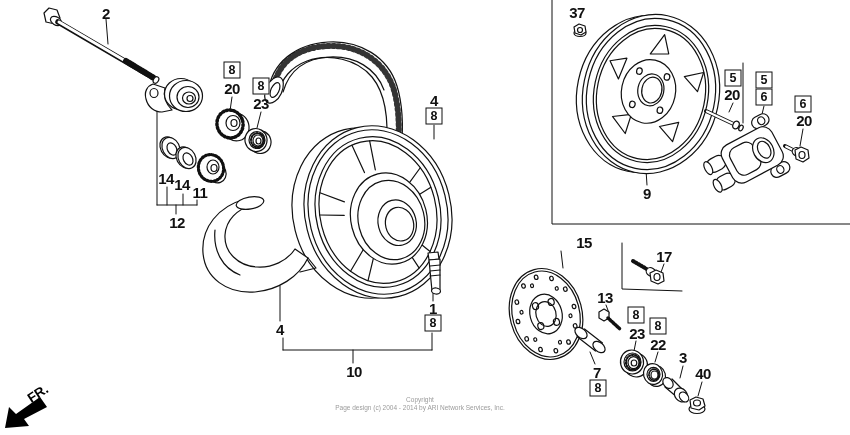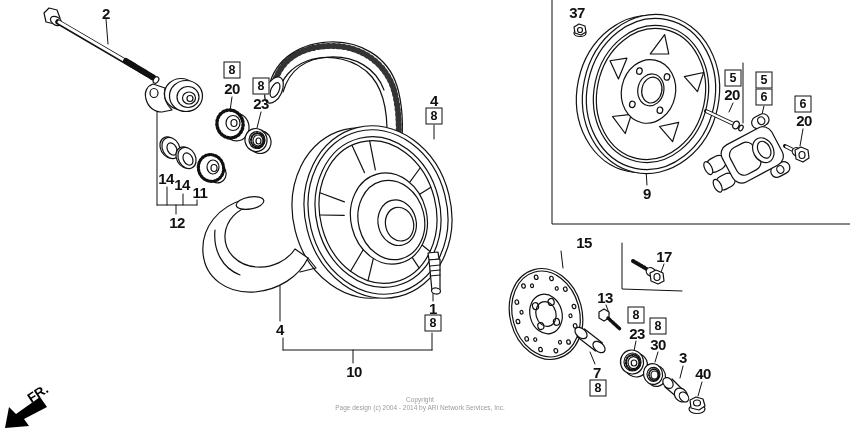--- a/index.html
+++ b/index.html
@@ -342,21 +342,21 @@
   <span class="callout boxed" style="left:764px;top:80px">5</span>
   <span class="callout boxed" style="left:764px;top:97px">6</span>
   <span class="callout boxed" style="left:803px;top:104px">6</span>
   <span class="callout" style="left:804px;top:120px">20</span>
   <span class="callout" style="left:584px;top:242px">15</span>
   <span class="callout" style="left:664px;top:256px">17</span>
   <span class="callout" style="left:605px;top:297px">13</span>
   <span class="callout boxed" style="left:636px;top:315px">8</span>
   <span class="callout" style="left:637px;top:333px">23</span>
   <span class="callout boxed" style="left:658px;top:326px">8</span>
-  <span class="callout" style="left:658px;top:344px">30</span>
+  <span class="callout" style="left:658px;top:344px">22</span>
   <span class="callout" style="left:683px;top:357px">3</span>
   <span class="callout" style="left:703px;top:373px">40</span>
   <span class="callout" style="left:597px;top:372px">7</span>
   <span class="callout boxed" style="left:598px;top:388px">8</span>
 
   <span class="fr-label">FR.</span>
 
   <div class="watermark">
     <div>Copyright</div>
     <div>Page design (c) 2004 - 2014 by ARI Network Services, Inc.</div>

